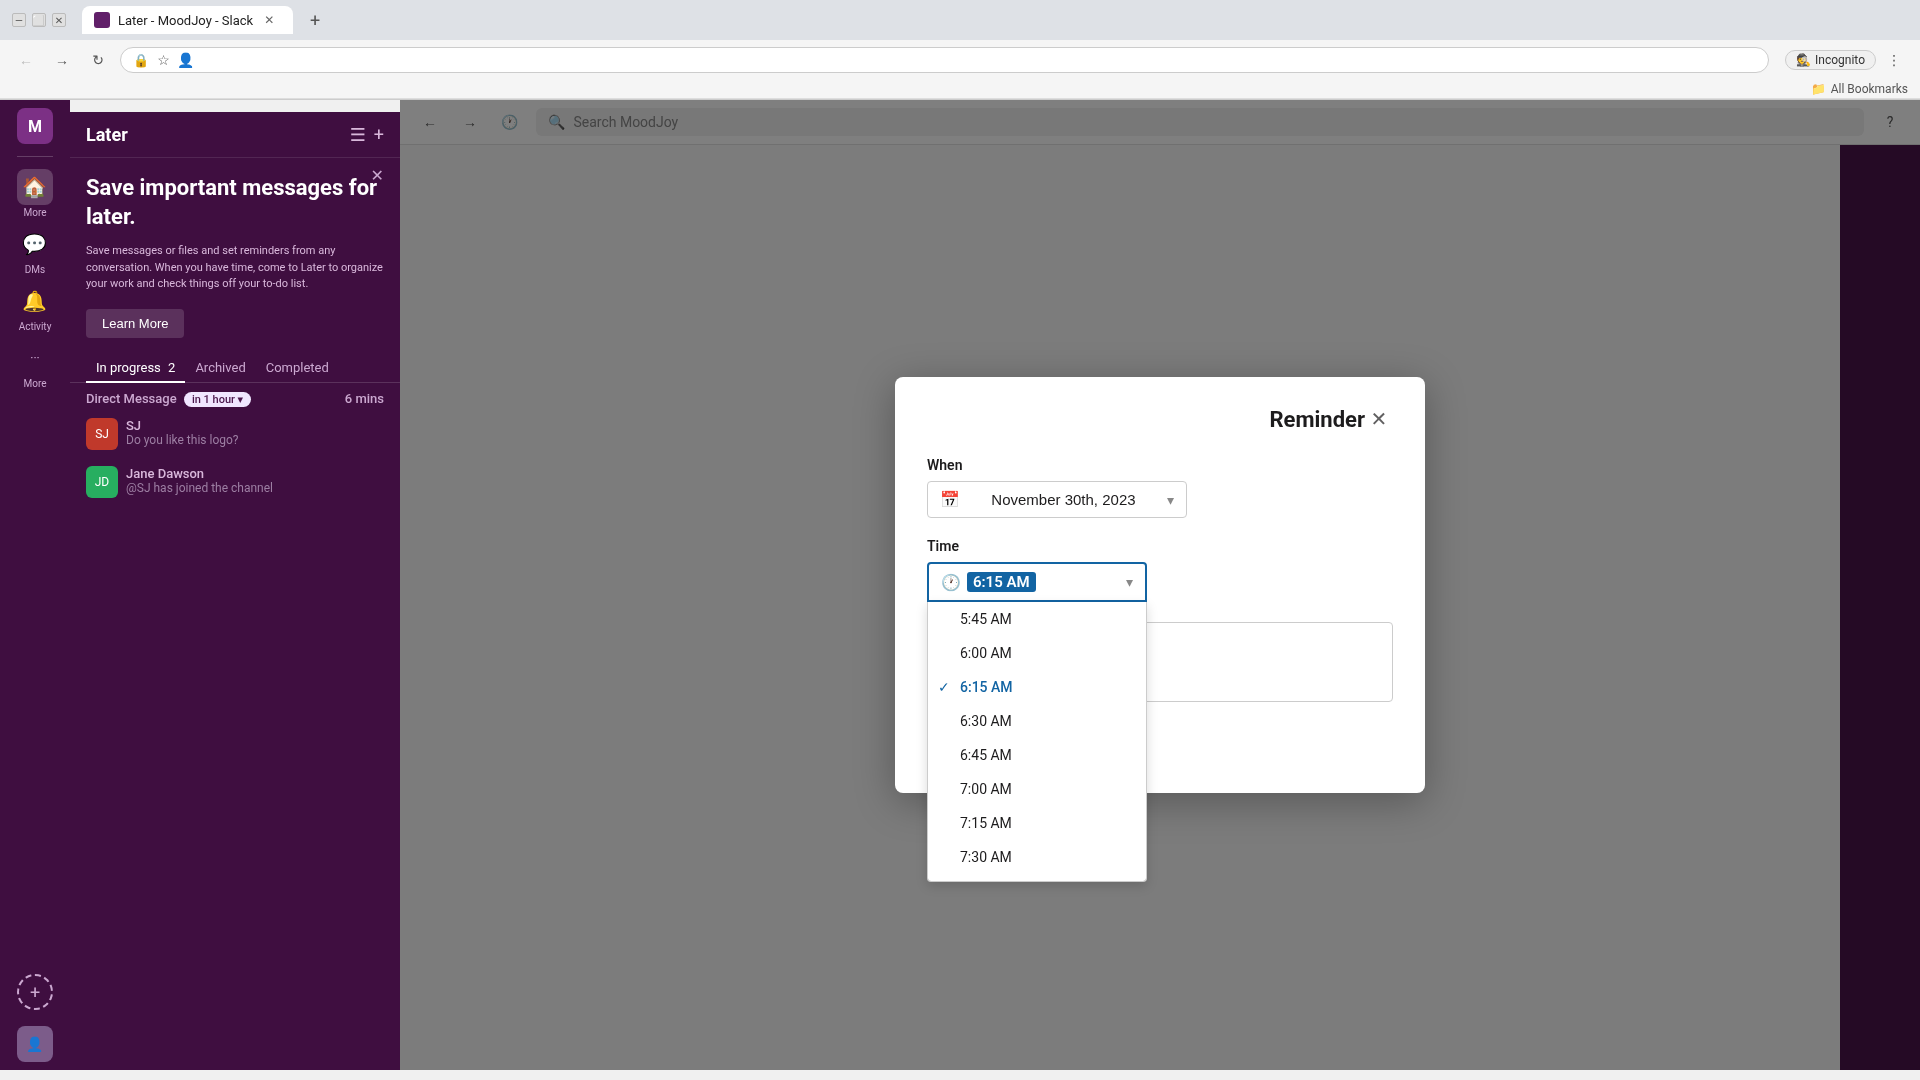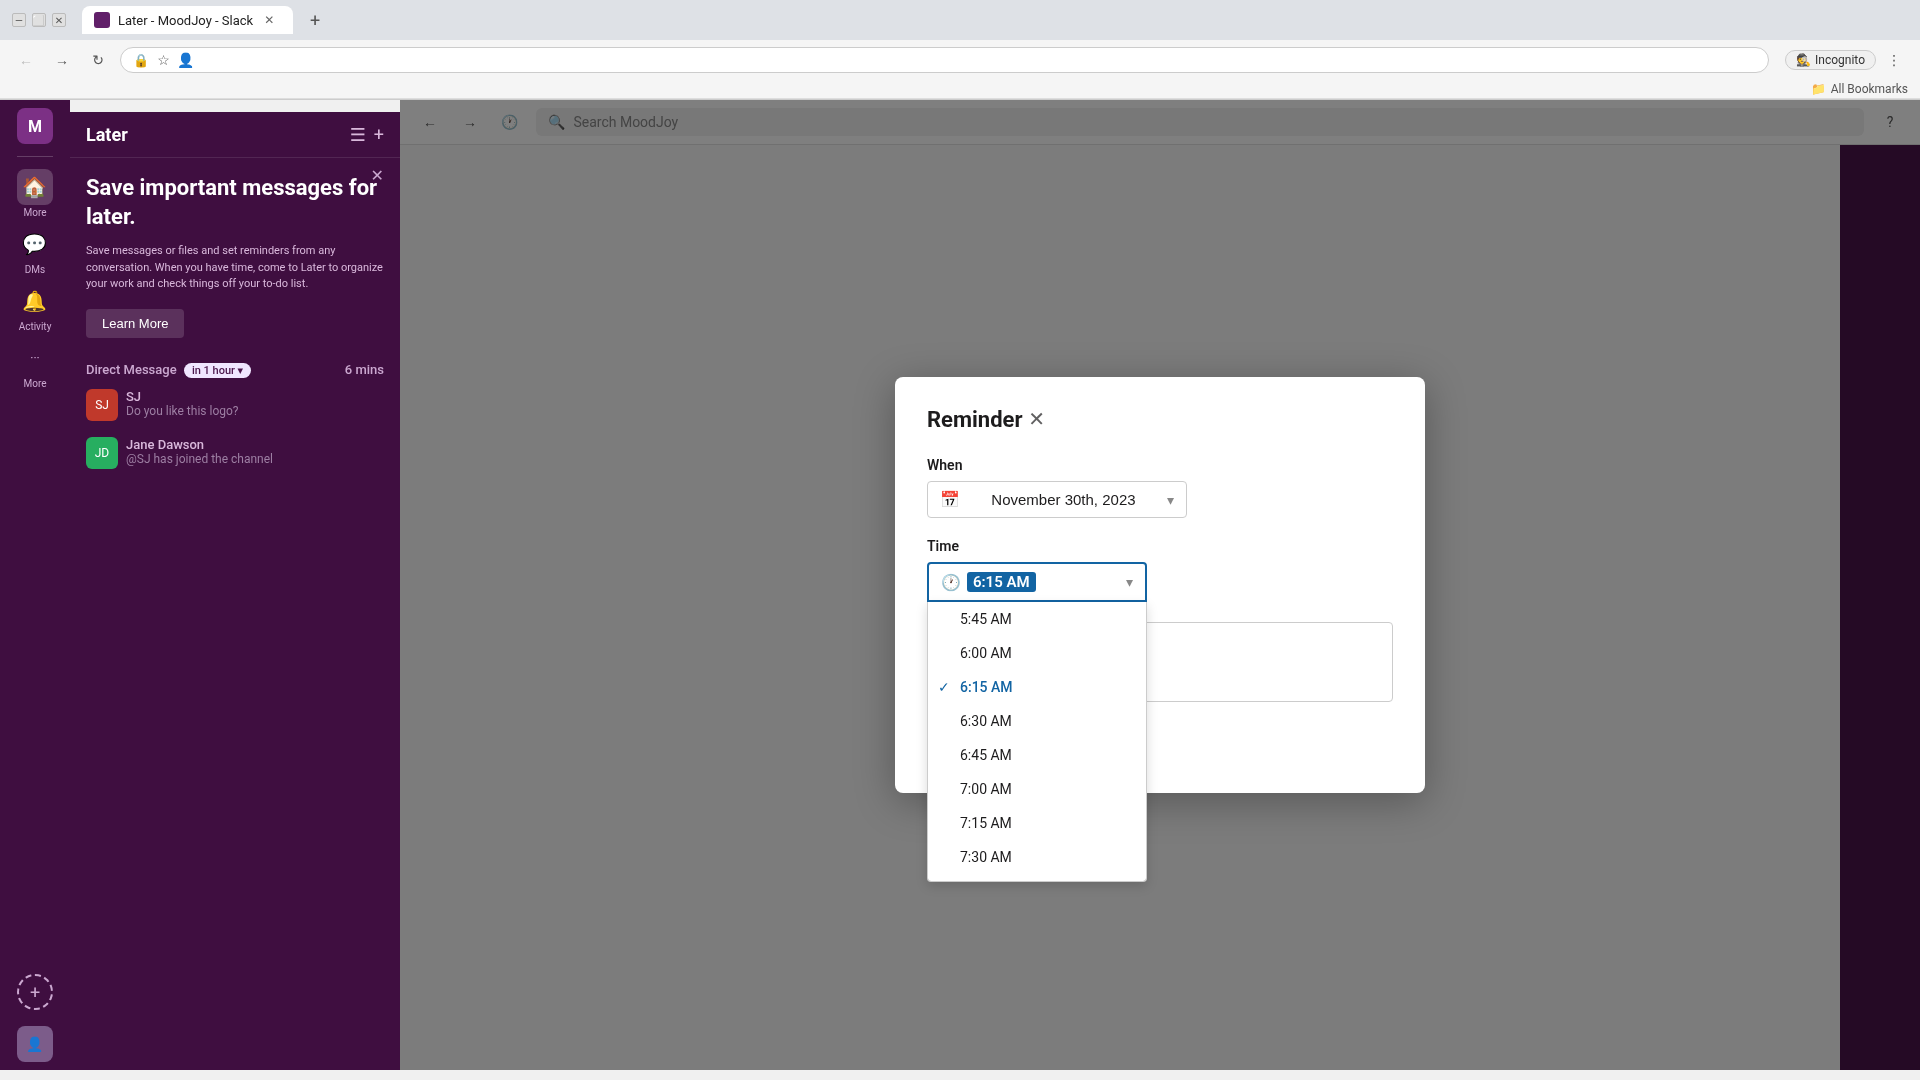--- a/index.html
+++ b/index.html
@@ -382,21 +382,21 @@
       border-radius: 8px;
       width: 530px;
       box-shadow: 0 8px 40px rgba(0,0,0,0.3);
       position: relative;
       z-index: 101;
       padding: 28px 32px;
     }
     .modal-header {
       display: flex;
       align-items: center;
-      justify-content: flex-start;
+      justify-content: flex-end;
       margin-bottom: 24px;
     }
     .modal-title {
       font-size: 22px;
       font-weight: 700;
       color: #1d1c1d;
     }
     .modal-close {
       font-size: 20px;
       color: #616061;
@@ -631,20 +631,32 @@
 
     <div class="lp-later-hero">
       <div style="position:relative; padding-bottom:8px;">
         <span class="later-close-x" style="position:absolute; right:0; top:0; color:#cba8d0; font-size:16px;">✕</span>
       </div>
       <div class="lp-later-title">Save important messages for later.</div>
       <div class="lp-later-desc">Save messages or files and set reminders from any conversation. When you have time, come to Later to organize your work and check things off your to-do list.</div>
       <button class="lp-learn-btn">Learn More</button>
     </div>
 
+    <div class="lp-tabs">
+      <div class="lp-tab active">
+        <span>In progress</span>
+        <span style="margin-left:4px;">2</span>
+      </div>
+      <div class="lp-tab">
+        <span>Archived</span>
+      </div>
+      <div class="lp-tab">
+        <span>Completed</span>
+      </div>
+    </div>
 
     <div class="lp-messages">
 
       <div class="lp-section-title">
         <span>Direct Message</span>
         <span style="margin-left:4px; background:#f0e6ff; color:#4a154b; border-radius:10px; padding:1px 8px; font-size:11px;">
           <span>in 1 hour</span> ▾
         </span>
         <span style="float:right;">6 mins</span>
       </div>

